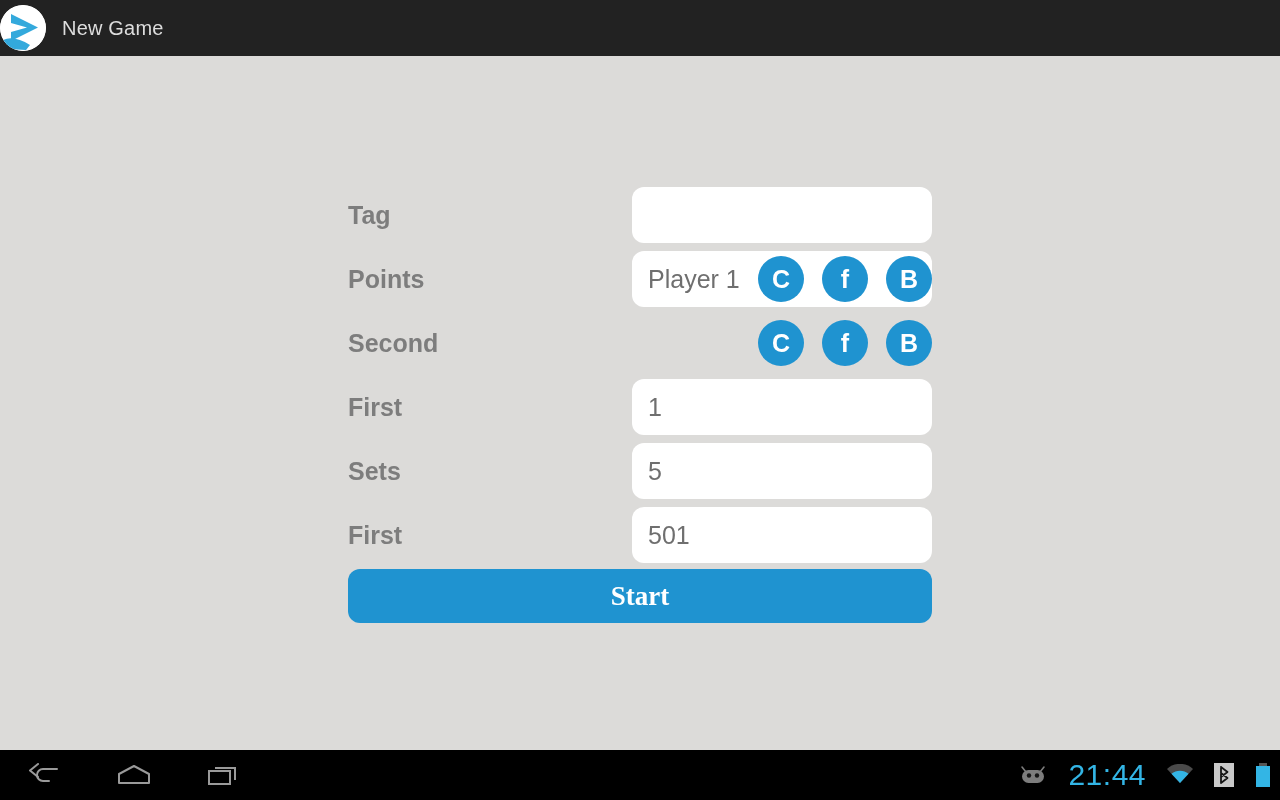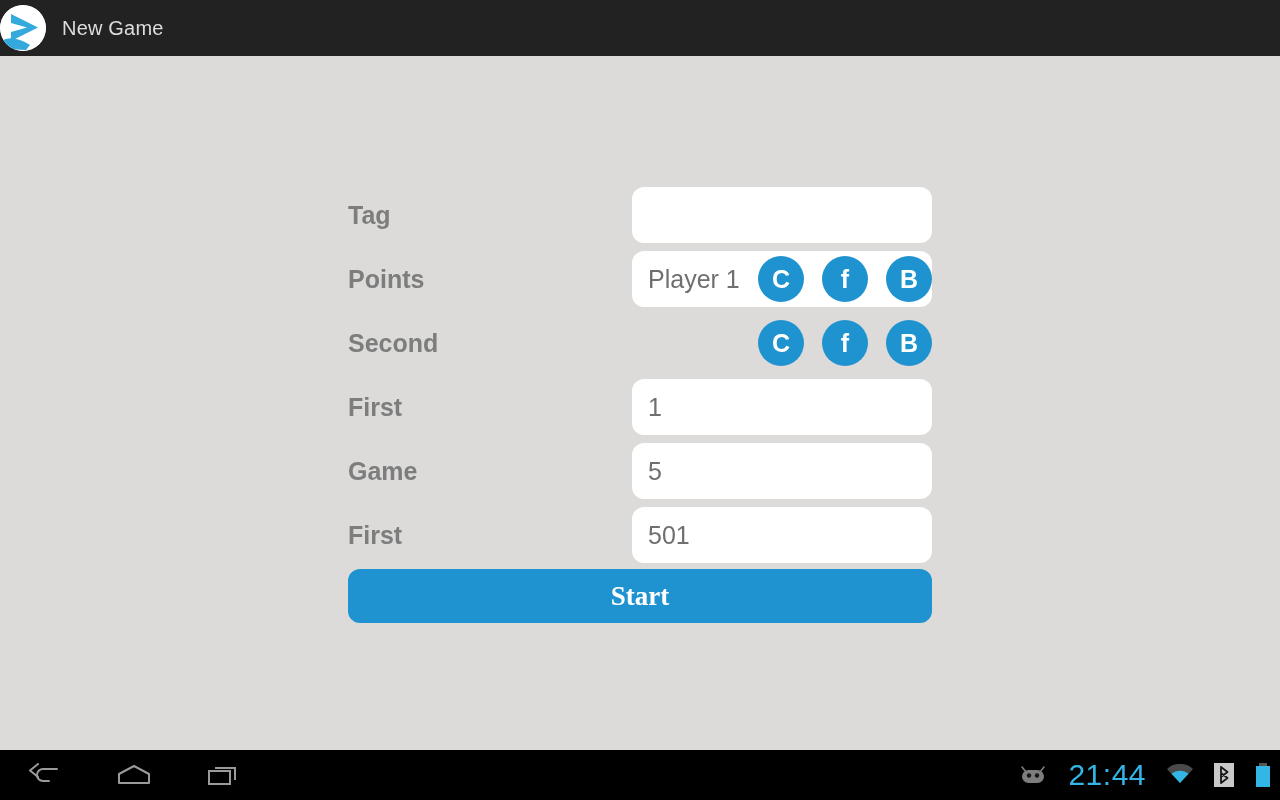--- a/index.html
+++ b/index.html
@@ -224,21 +224,21 @@
         <div class="social-btn">B</div>
       </div>
     </div>
 
     <div class="form-row">
       <span class="row-label">First</span>
       <input class="field wide" type="text" value="1" style="">
     </div>
 
     <div class="form-row">
-      <span class="row-label">Game</span>
+      <span class="row-label">Sets</span>
       <input class="field wide" type="text" value="5" style="">
     </div>
 
     <div class="form-row">
       <span class="row-label">First</span>
       <input class="field wide" type="text" value="501" style="">
     </div>
 
   </div>
 

